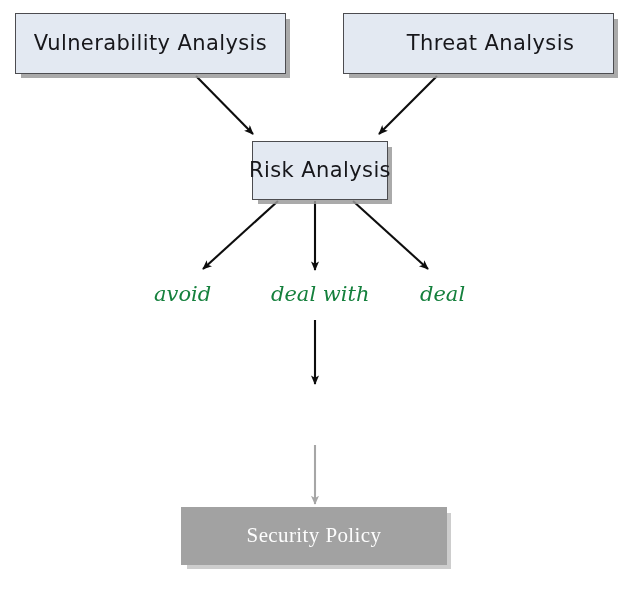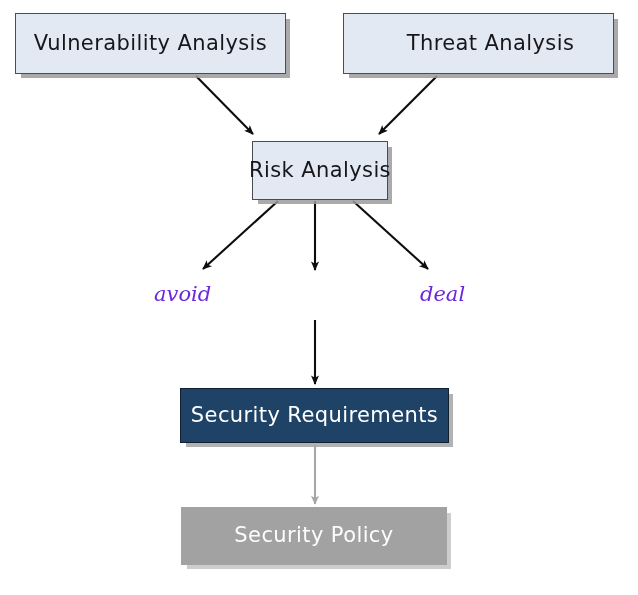--- a/index.html
+++ b/index.html
@@ -54,27 +54,28 @@
     letter-spacing: 0.4px;
     box-shadow: 5px 5px 0 -1px rgba(165,165,165,0.85);
   }
   .node.muted {
     background: #a2a2a2;
     border: none;
     color: #fdfdfd;
     font-size: 21px;
     letter-spacing: 0.4px;
     box-shadow: 5px 5px 0 -1px rgba(200,200,200,0.9);
+    font-family: Liberation Serif, serif;
   }
   .branch-label {
     position: absolute;
     font-family: "DejaVu Serif", serif;
     font-style: italic;
     font-size: 21px;
-    color: #6d28d9;
+    color: #15803d;
     white-space: nowrap;
     z-index: 2;
   }
 </style>
 </head>
 <body>
 
 <div id="diagram-root">
 
   <svg id="edge-layer" viewBox="0 0 638 595" width="638" height="595" xmlns="http://www.w3.org/2000/svg">
@@ -125,26 +126,26 @@
   </div>
 
   <div class="node light" style="left:232px; top:141px; width:136px; height:59px;margin-left:20px;">
     <span class="node-label">Risk Analysis</span>
   </div>
 
   <div class="branch-label" style="left:154px; top:282px;">
     <span>avoid</span>
   </div>
 
+  <div class="branch-label" style="left:271px; top:282px;">
+    <span>deal with</span>
+  </div>
 
   <div class="branch-label" style="left:420px; top:282px;">
     <span>deal</span>
   </div>
 
-  <div class="node dark" style="left:180px; top:388px; width:269px; height:55px;">
-    <span class="node-label">Security Requirements</span>
-  </div>
 
   <div class="node muted" style="left:181px; top:507px; width:266px; height:58px;">
     <span class="node-label">Security Policy</span>
   </div>
 
 </div>
 
 </body></html>

